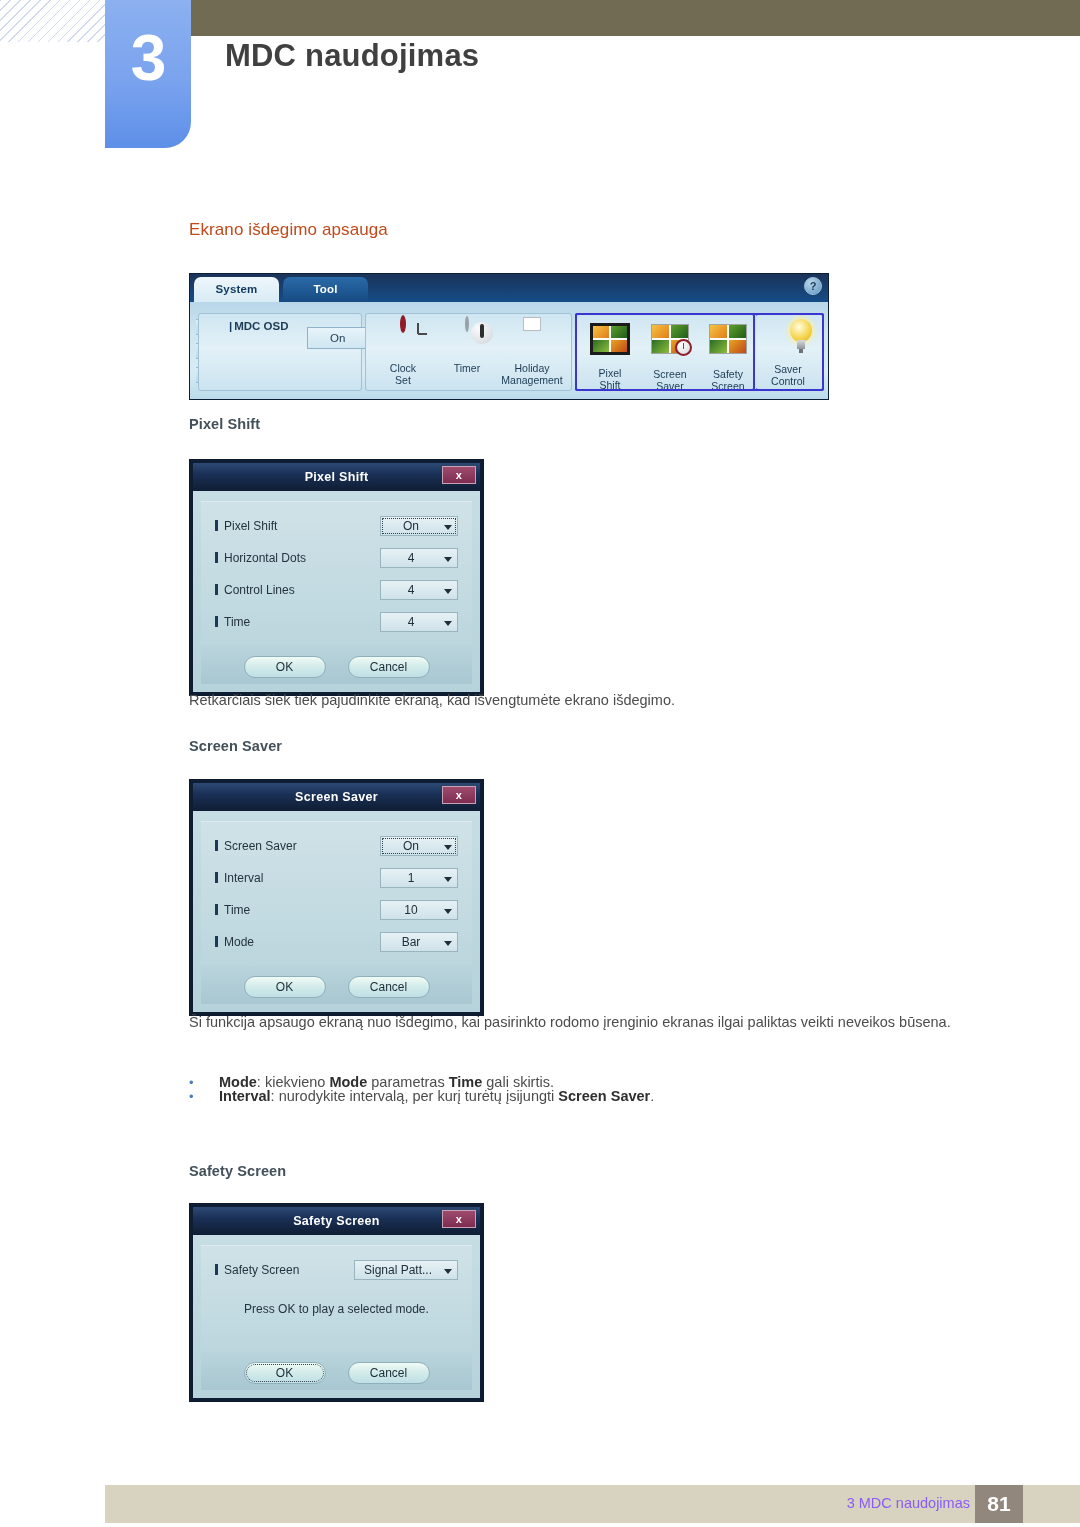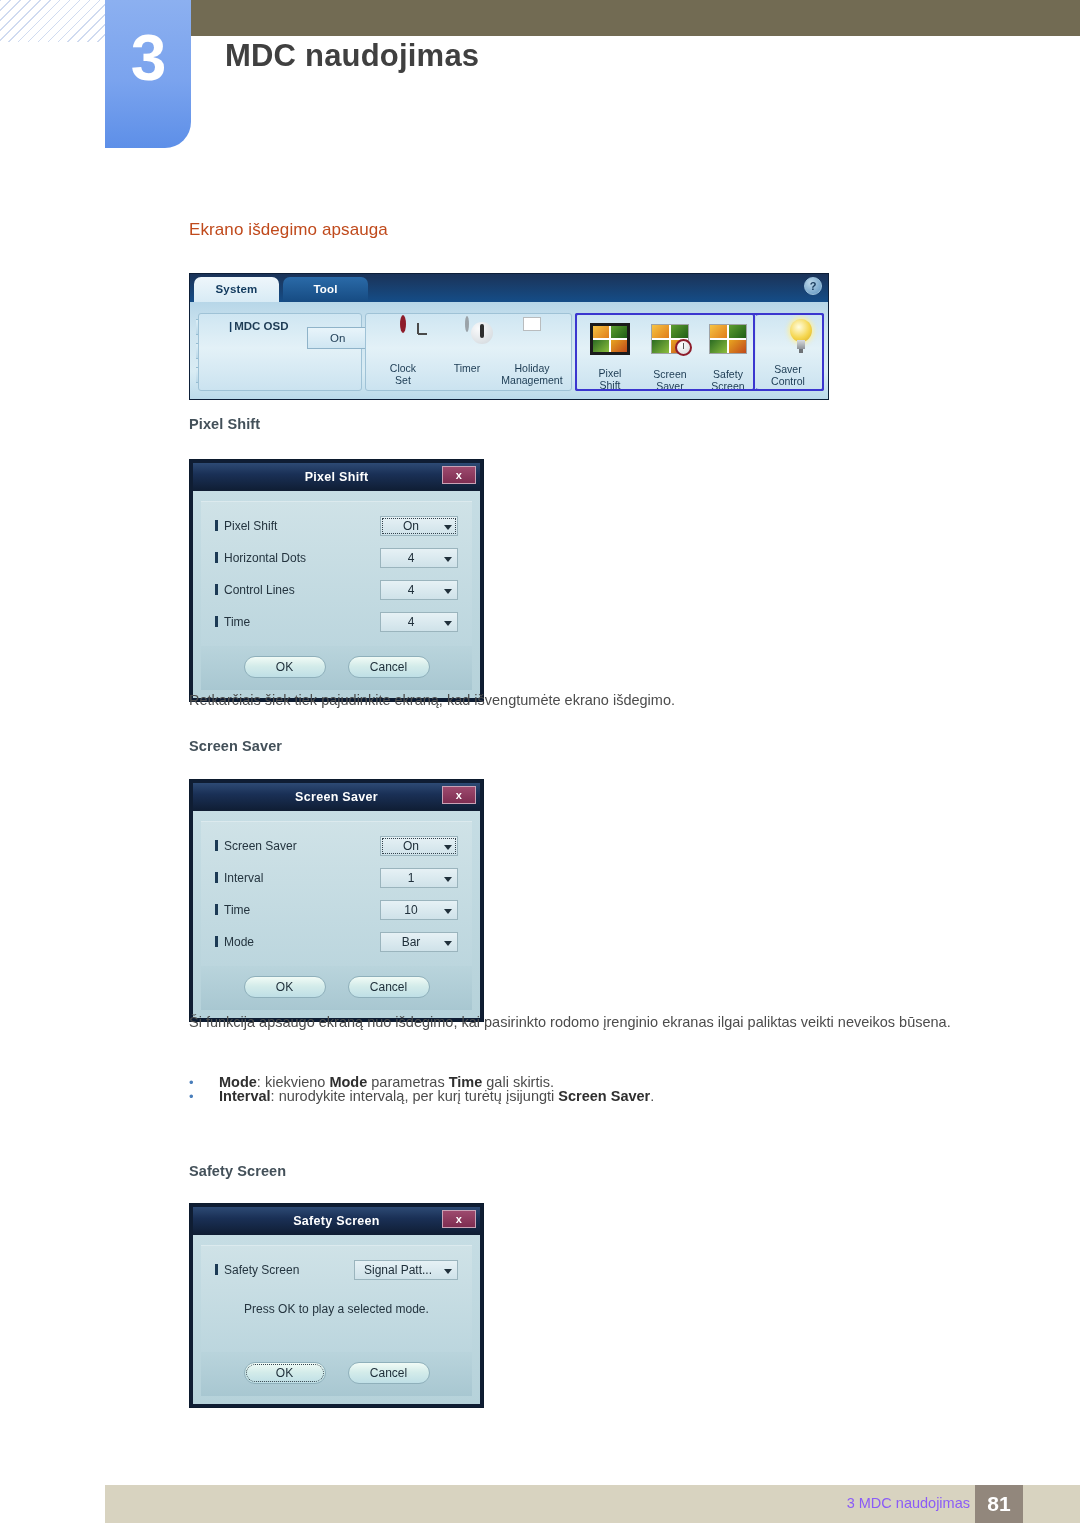--- a/index.html
+++ b/index.html
@@ -298,21 +298,21 @@
     position:absolute; right:5px; top:8px;
     border-left:4px solid transparent; border-right:4px solid transparent;
     border-top:5px solid #20303b;
   }
   .dlg-note {
     text-align:center; font-size:12px; color:#24343f;
     margin:22px 0 26px;
   }
   .dlg-foot {
     display:flex; justify-content:center; gap:22px;
-    padding:10px 0 12px;
+    padding:10px 0 6px;
     background:linear-gradient(180deg,#b9d4dc 0%,#a8c7d1 100%);
   }
   .dlg-btn {
     width:82px; height:22px;
     background:linear-gradient(180deg,#f1fbf6 0%,#d4ecea 45%,#bfdfe6 100%);
     border:1px solid #8fb0bb; border-radius:11px;
     font-size:12px; color:#1d2d38;
     text-align:center; line-height:20px;
   }
   .dlg-btn.focus { outline:1px dotted #33434d; outline-offset:-3px; }

